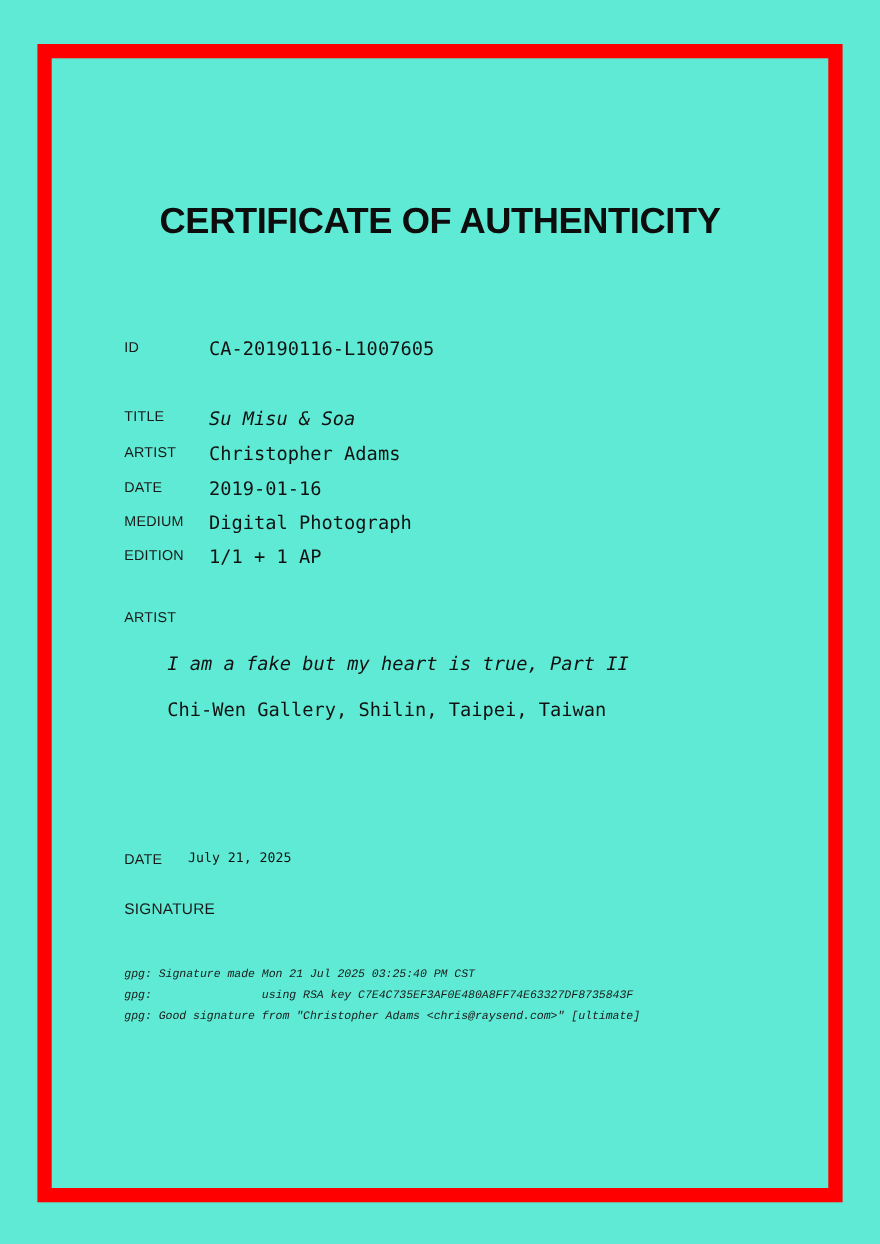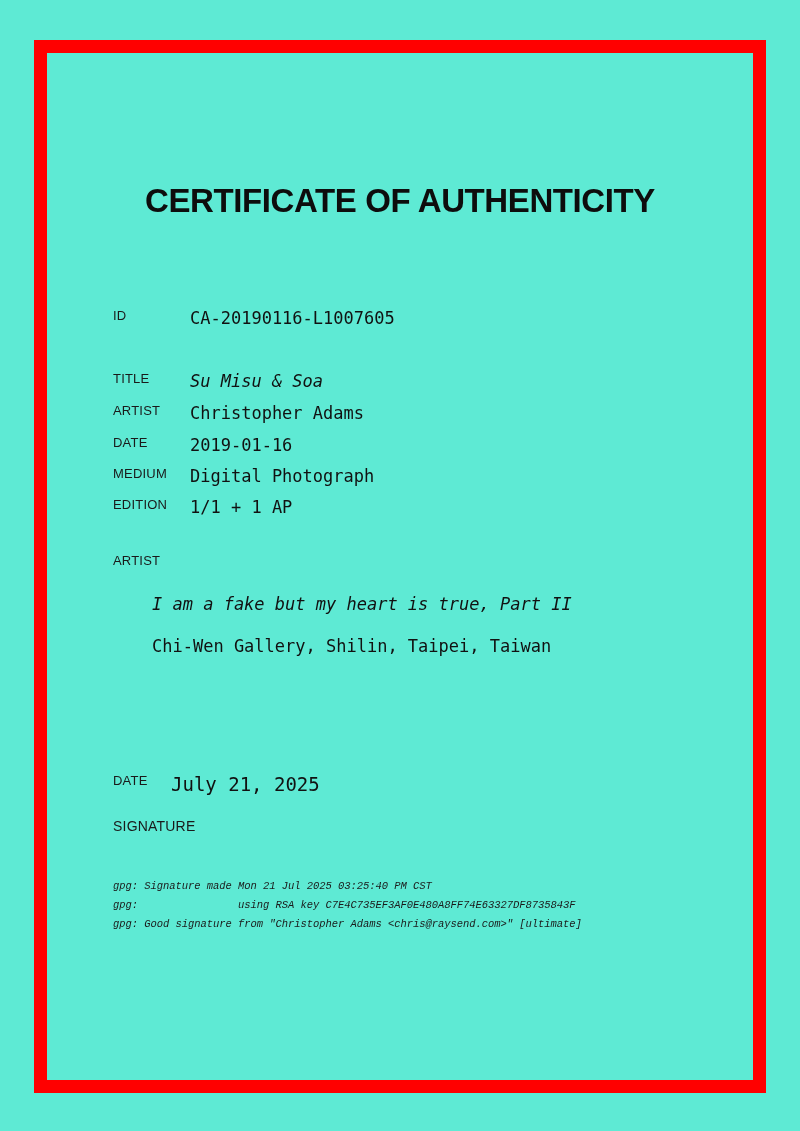--- a/index.html
+++ b/index.html
@@ -130,21 +130,21 @@
 
   
   #row-issuedate {
     top: 773px;
   }
   #row-issuedate .label-col {
     width: 58px;
     flex: 0 0 58px;
   }
   #row-issuedate .value {
-    font-size: 19px;
+    font-size: 12px;
   }
 
   
   .sig-label {
     position: absolute;
     left: 113px;
     top: 818px;
     font-family: "Liberation Sans", sans-serif;
     font-size: 14px;
     letter-spacing: 0.2px;

